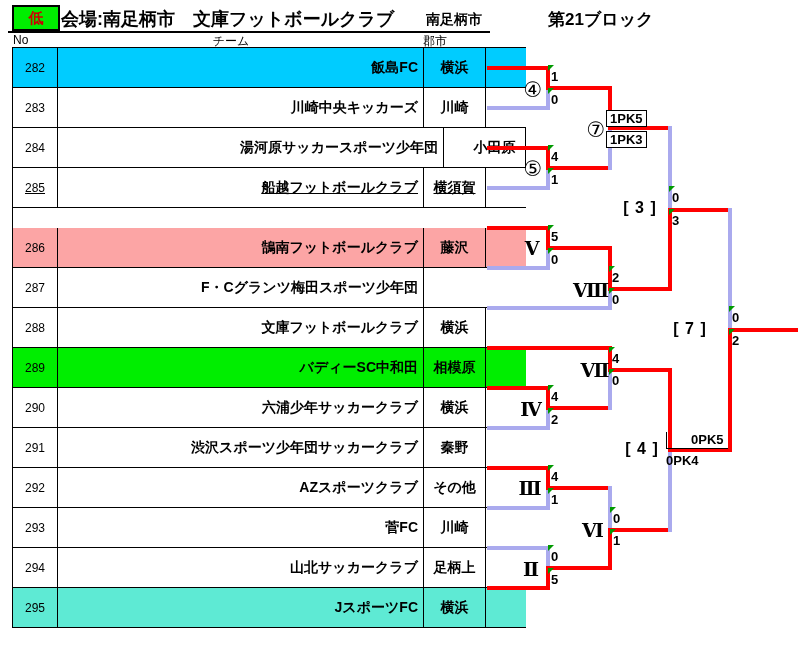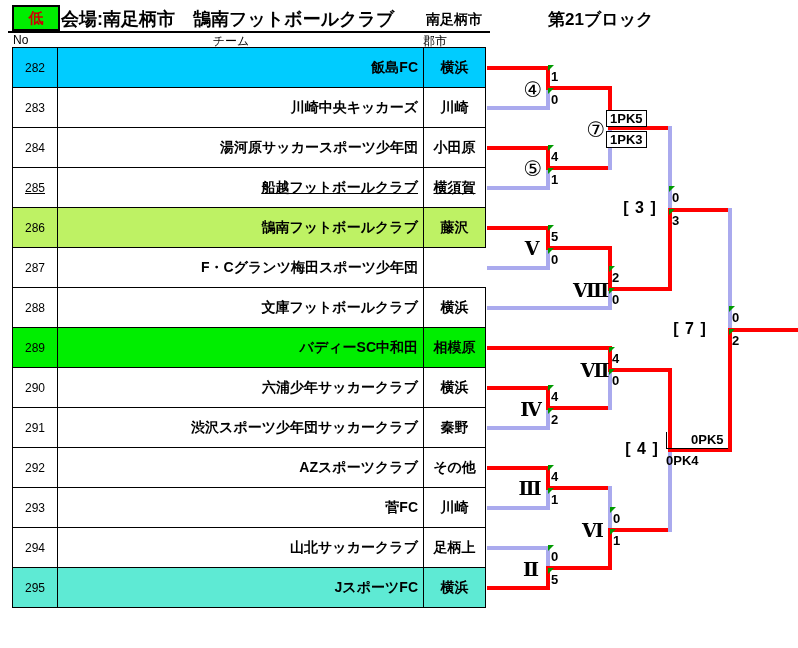--- a/index.html
+++ b/index.html
@@ -29,51 +29,51 @@
   .mlabel{position:absolute;z-index:2;transform:translate(-50%,-50%);white-space:nowrap;}
   .circ{font-size:21px;}
   .rom{font-family:"Liberation Serif","DejaVu Serif",serif;font-size:19px;font-weight:bold;}
   .brk{font-size:16px;font-weight:bold;letter-spacing:1px;}
 </style>
 </head>
 <body>
 
 <div class="stage" style="--marker: #009900;">
   <div class="abs badge" style="background: rgb(0, 238, 0); color: rgb(204, 0, 0);">低</div>
-  <div class="abs venue">会場:南足柄市　鵠南フットボールクラブ</div>
+  <div class="abs venue">会場:南足柄市　文庫フットボールクラブ</div>
   <div class="abs venue-city">南足柄市</div>
   <div class="abs block">第21ブロック</div>
   <div class="abs rule1"></div>
 
   <div class="abs colhead" style="left:13px;">No</div>
   <div class="abs colhead ch-center" style="left:231px;">チーム</div>
   <div class="abs colhead ch-center" style="left:435px;">郡市</div>
 
   <div class="abs tbl" id="tbl">
       <div class="trow" style="background: rgb(0, 204, 255); text-align: right;">
     <div class="cell c-no">282</div>
     <div class="cell c-team">飯島FC</div>
     <div class="cell c-city">横浜</div>
   </div>
       <div class="trow" style="background: transparent;">
     <div class="cell c-no">283</div>
     <div class="cell c-team">川崎中央キッカーズ</div>
     <div class="cell c-city">川崎</div>
   </div>
-      <div class="trow" style="background: transparent;">
+      <div class="trow" style="background: transparent; gap: 20px;">
     <div class="cell c-no">284</div>
     <div class="cell c-team">湯河原サッカースポーツ少年団</div>
     <div class="cell c-city">小田原</div>
   </div>
       <div class="trow" style="background: transparent; text-decoration: underline;">
     <div class="cell c-no">285</div>
     <div class="cell c-team">船越フットボールクラブ</div>
     <div class="cell c-city">横須賀</div>
   </div>
-      <div class="trow" style="background: #bef264;">
+      <div class="trow" style="background: #fca5a5; margin-top: 20px;">
     <div class="cell c-no">286</div>
     <div class="cell c-team">鵠南フットボールクラブ</div>
     <div class="cell c-city">藤沢</div>
   </div>
       <div class="trow" style="background: transparent;">
     <div class="cell c-no">287</div>
     <div class="cell c-team">F・Cグランツ梅田スポーツ少年団</div>
   </div>
       <div class="trow" style="background: transparent;">
     <div class="cell c-no">288</div>

